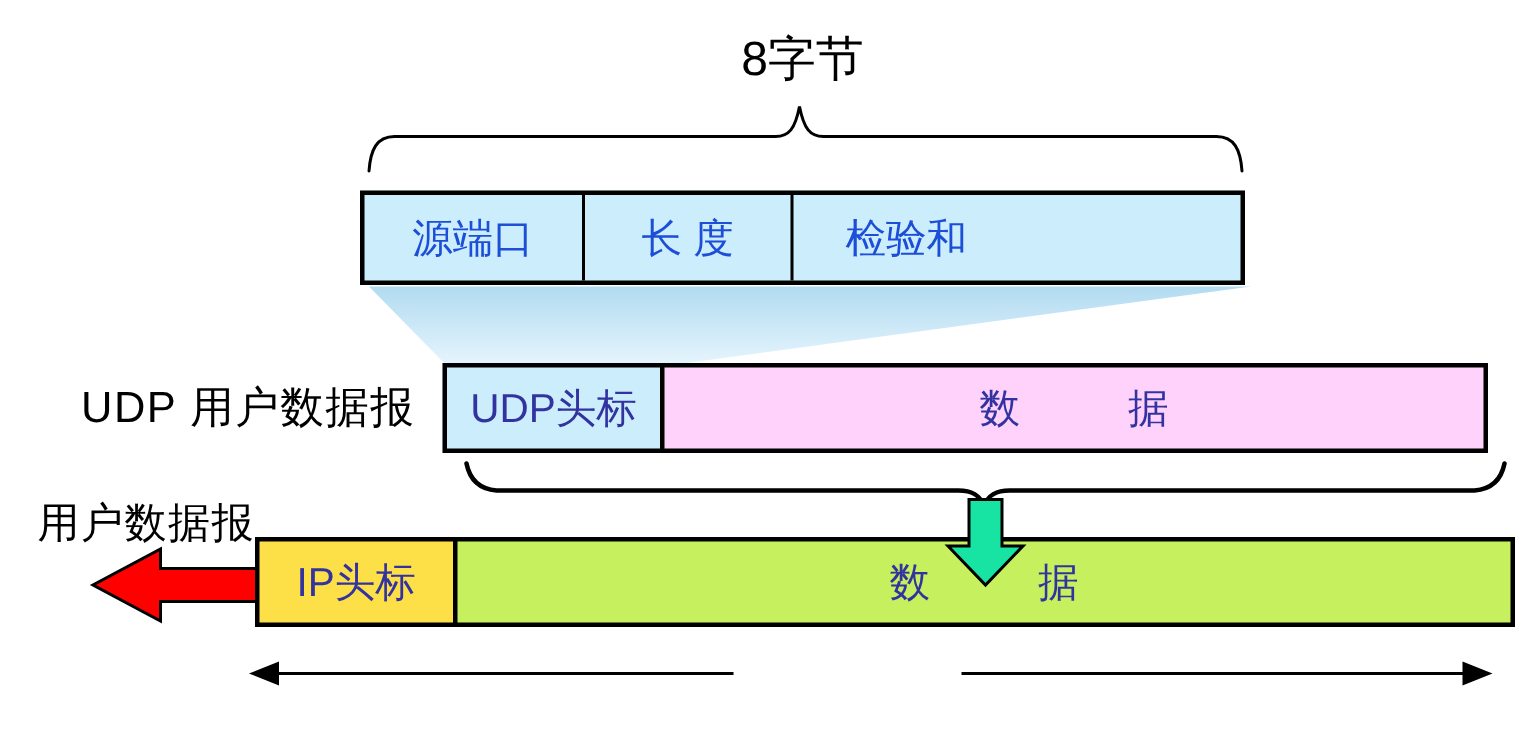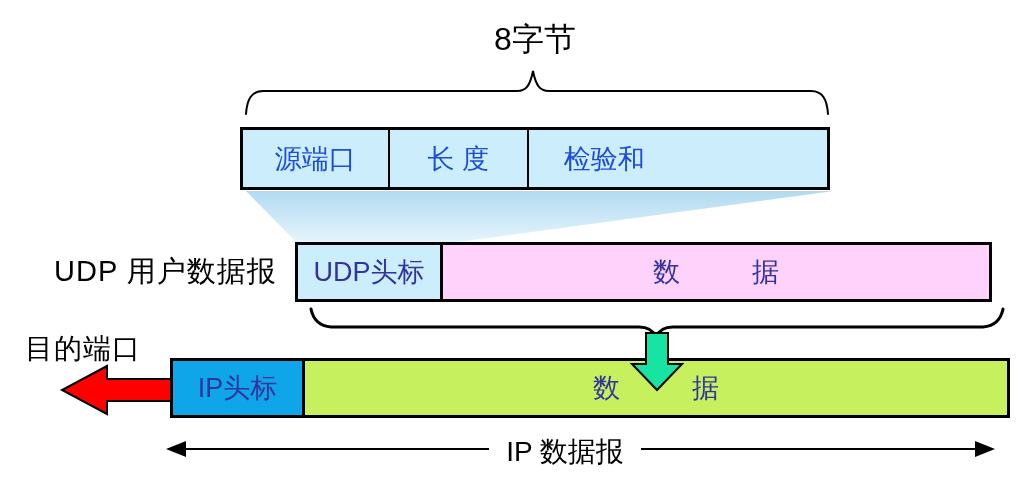--- a/index.html
+++ b/index.html
@@ -45,21 +45,21 @@
   
   .bar-box{
     box-sizing:border-box;
     border:3px solid #000;
     display:flex;align-items:center;justify-content:center;
     color:#3333A0;font-size:27px;white-space:nowrap;
     z-index:3;
   }
   #udp-header-box{left:295px;top:242px;width:148px;height:60px;background:#CBEDFC;}
   #udp-data-box{left:440px;top:242px;width:552px;height:60px;background:#FFD2FB;}
-  #ip-header-box{left:170px;top:358px;width:135px;height:60px;background:#0ea5e9;}
+  #ip-header-box{left:170px;top:358px;width:135px;height:60px;background:#fde047;}
   #ip-data-box{left:302px;top:358px;width:708px;height:60px;background:#C7F05E;}
   .data-gap{display:inline-block;width:72px;}
 
   #lbl-udp-row{left:54px;top:252px;}
   #lbl-send{left:25px;top:330px;font-size:28px;}
   #lbl-ip-datagram{
     left:489px;top:433px;width:152px;
     text-align:center;font-size:28px;color:#000;white-space:nowrap;
     z-index:3;
   }
@@ -110,25 +110,24 @@
   <div class="abs bar-box" id="udp-header-box">UDP头标</div>
 
   <div class="abs black-label" id="lbl-udp-row">UDP 用户数据报</div>
 
   <div class="abs bar-box" id="udp-data-box">
     <span>数</span>
     <span class="data-gap"></span>
     <span>据</span>
   </div>
 
-  <div class="abs black-label" id="lbl-send">目的端口</div>
+  <div class="abs black-label" id="lbl-send">用户数据报</div>
 
   <div class="abs bar-box" id="ip-header-box">IP头标</div>
 
   <div class="abs bar-box" id="ip-data-box">
     <span>数</span>
     <span class="data-gap"></span>
     <span>据</span>
   </div>
 
-  <div class="abs" id="lbl-ip-datagram">IP 数据报</div>
 
 </div>
 
 </body></html>

